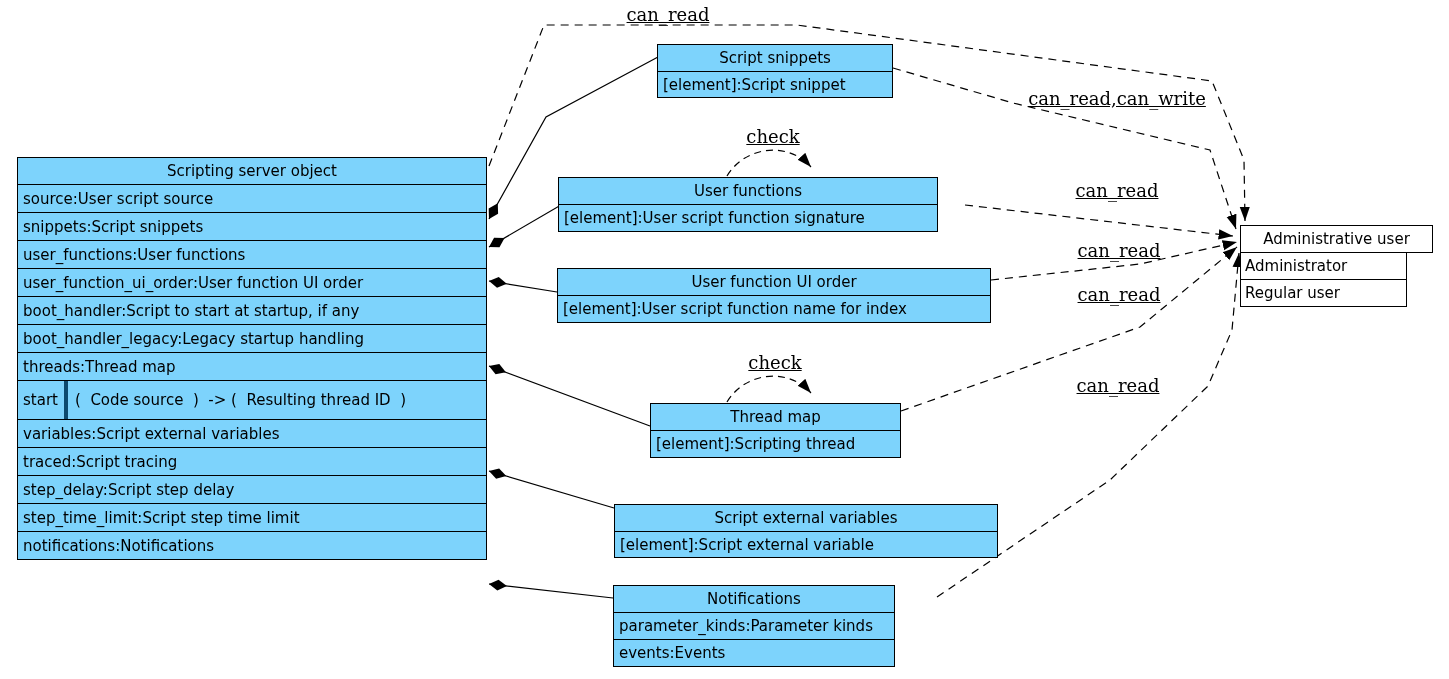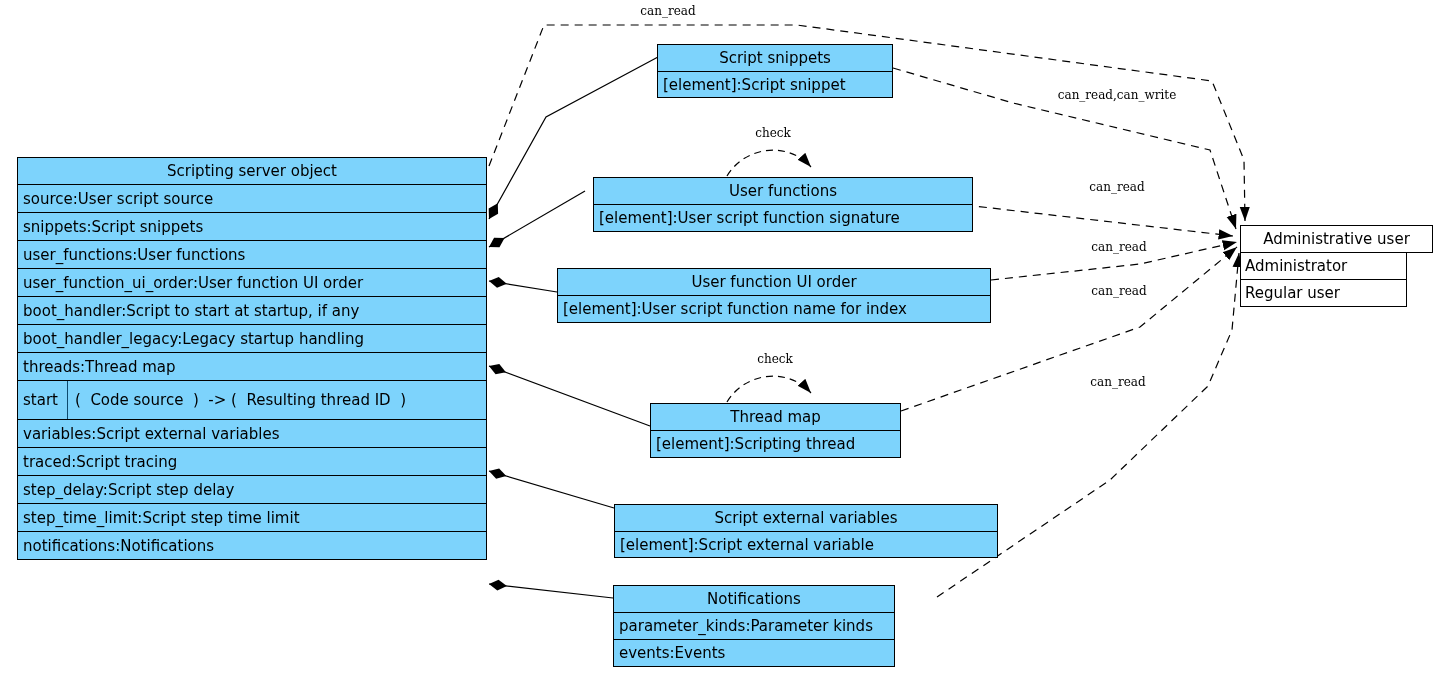--- a/index.html
+++ b/index.html
@@ -4,27 +4,27 @@
 <style>
   html,body{margin:0;padding:0;background:#fff;}
   #canvas{position:relative;width:1449px;height:679px;background:#ffffff;overflow:hidden;
           font-family:"DejaVu Sans",sans-serif;color:#000;}
   svg.edges{position:absolute;left:0;top:0;}
   .node{position:absolute;background:#7dd3fc;border:1px solid #000;box-sizing:border-box;font-size:15px;}
   .hdr{display:flex;align-items:center;justify-content:center;white-space:pre;}
   .row{display:flex;align-items:center;padding:0 5px;border-top:1px solid #000;white-space:pre;box-sizing:border-box;}
   .split{padding:0;}
   .cl{width:50px;flex:0 0 50px;align-self:stretch;display:flex;align-items:center;
-      padding:0 5px;border-right:1px solid #0c4a6e;box-sizing:border-box;}
+      padding:0 5px;border-right:4px solid #0c4a6e;box-sizing:border-box;}
   .cr{display:flex;align-items:center;padding:0 7px;white-space:pre;}
   .miniband{position:absolute;background:#fff;border:1px solid #000;box-sizing:border-box;
             font-size:15px;display:flex;align-items:center;padding:8px 4px;white-space:pre;}
   .miniband.center{justify-content:center;}
   .elabel{position:absolute;transform:translateX(-50%);font-family:"DejaVu Serif",serif;
-          font-size:12px;white-space:nowrap;}
+          font-size:18px;white-space:nowrap;text-decoration:underline;}
   .h26{height:26px}.h27{height:27px}.h28{height:28px}.h39{height:39px}
 </style>
 </head>
 <body>
 
 <div id="canvas">
 
   <svg class="edges" width="1449" height="679" viewBox="0 0 1449 679">
     <defs>
       <marker id="arrow" viewBox="0 -5 13 10" refX="12" refY="0" markerWidth="13" markerHeight="10" orient="auto">
@@ -71,21 +71,21 @@
     <div class="row h28">step_delay:Script step delay</div>
     <div class="row h28">step_time_limit:Script step time limit</div>
     <div class="row h28">notifications:Notifications</div>
   </div>
 
   <div class="node" style="left:657px;top:44px;width:236px">
     <div class="hdr h26">Script snippets</div>
     <div class="row h26">[element]:Script snippet</div>
   </div>
 
-  <div class="node" style="left:593px;top:177px;width:380px">
+  <div class="node" style="left:558px;top:177px;width:380px">
     <div class="hdr h26">User functions</div>
     <div class="row h27">[element]:User script function signature</div>
   </div>
 
   <div class="node" style="left:557px;top:268px;width:434px">
     <div class="hdr h26">User function UI order</div>
     <div class="row h27">[element]:User script function name for index</div>
   </div>
 
   <div class="node" style="left:650px;top:403px;width:251px">

